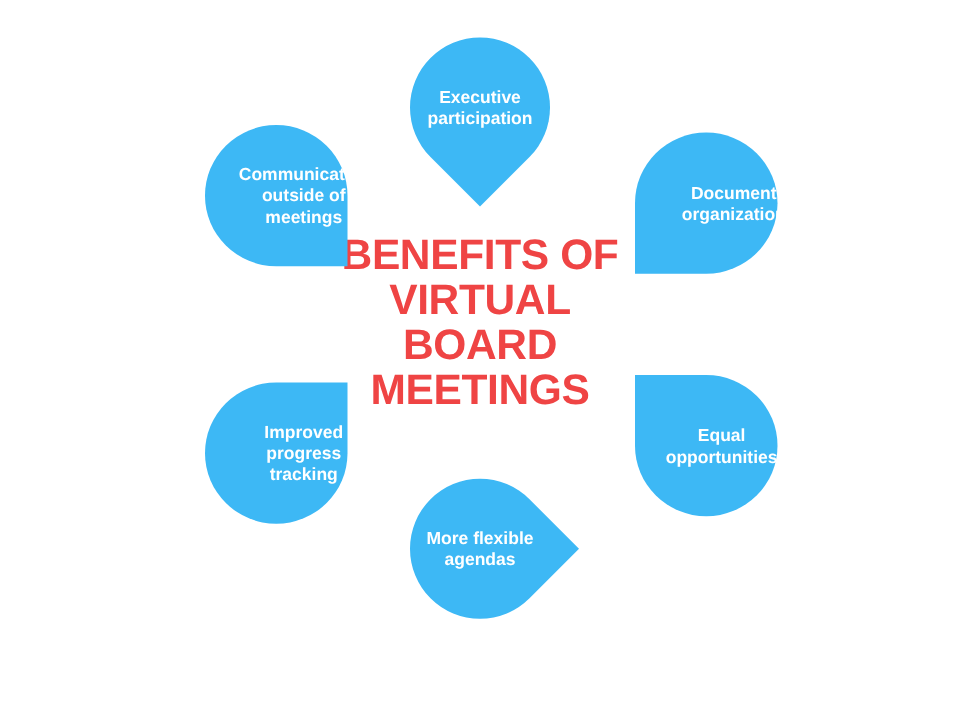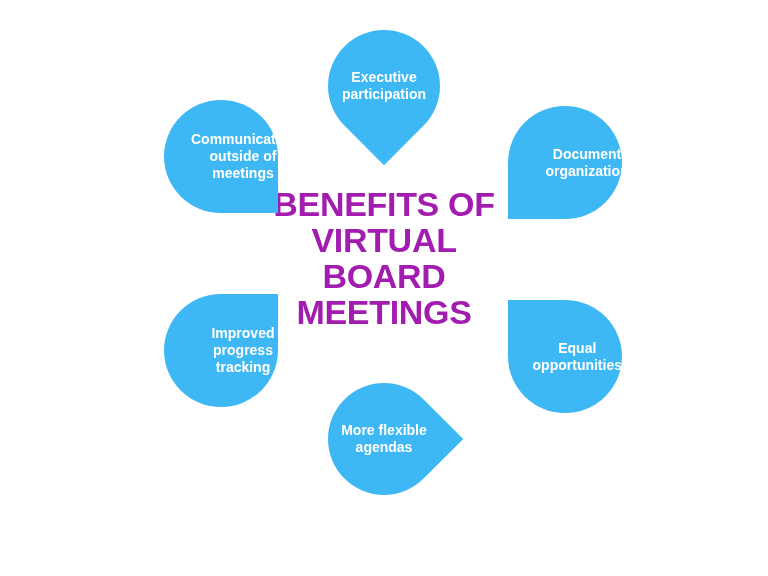--- a/index.html
+++ b/index.html
@@ -24,21 +24,21 @@
     position: absolute;
     left: 254px;
     top: 186px;
     width: 260px;
     text-align: center;
     font-family: "Liberation Sans", sans-serif;
     font-weight: bold;
     font-size: 34px;
     line-height: 36px;
     letter-spacing: -0.3px;
-    color: #a21caf;
+    color: #ef4444;
     white-space: pre-line;
   }
 
   
   .node {
     position: absolute;
     background: #3db8f5;
     display: flex;
     align-items: center;
     justify-content: center;
@@ -85,21 +85,21 @@
   }
   .corner-br { border-radius: 50% 50% 0 50%; }   
   .corner-bl { border-radius: 50% 50% 50% 0; justify-content: center; }   
   .corner-tr { border-radius: 50% 0 50% 50%; }   
   .corner-tl { border-radius: 0 50% 50% 50%; justify-content: flex-end; }   
 
   
   #node-top        { left: 328px; top:  30px; }
   #node-top-left   { left: 164px; top: 100px; }
   #node-top-right  { left: 508px; top: 106px; }
-  #node-bottom-left{ left: 164px; top: 294px; }
+  #node-bottom-left{ left: 164px; top: 306px; }
   #node-bottom-right{left: 508px; top: 300px; }
   #node-bottom     { left: 328px; top: 383px; }
 
   
   #node-top .node-label,
   #node-bottom .node-label { width: 104px; }
   .blob .node-label { width: 104px; margin-left: 44px; }
 </style>
 </head>
 <body>

